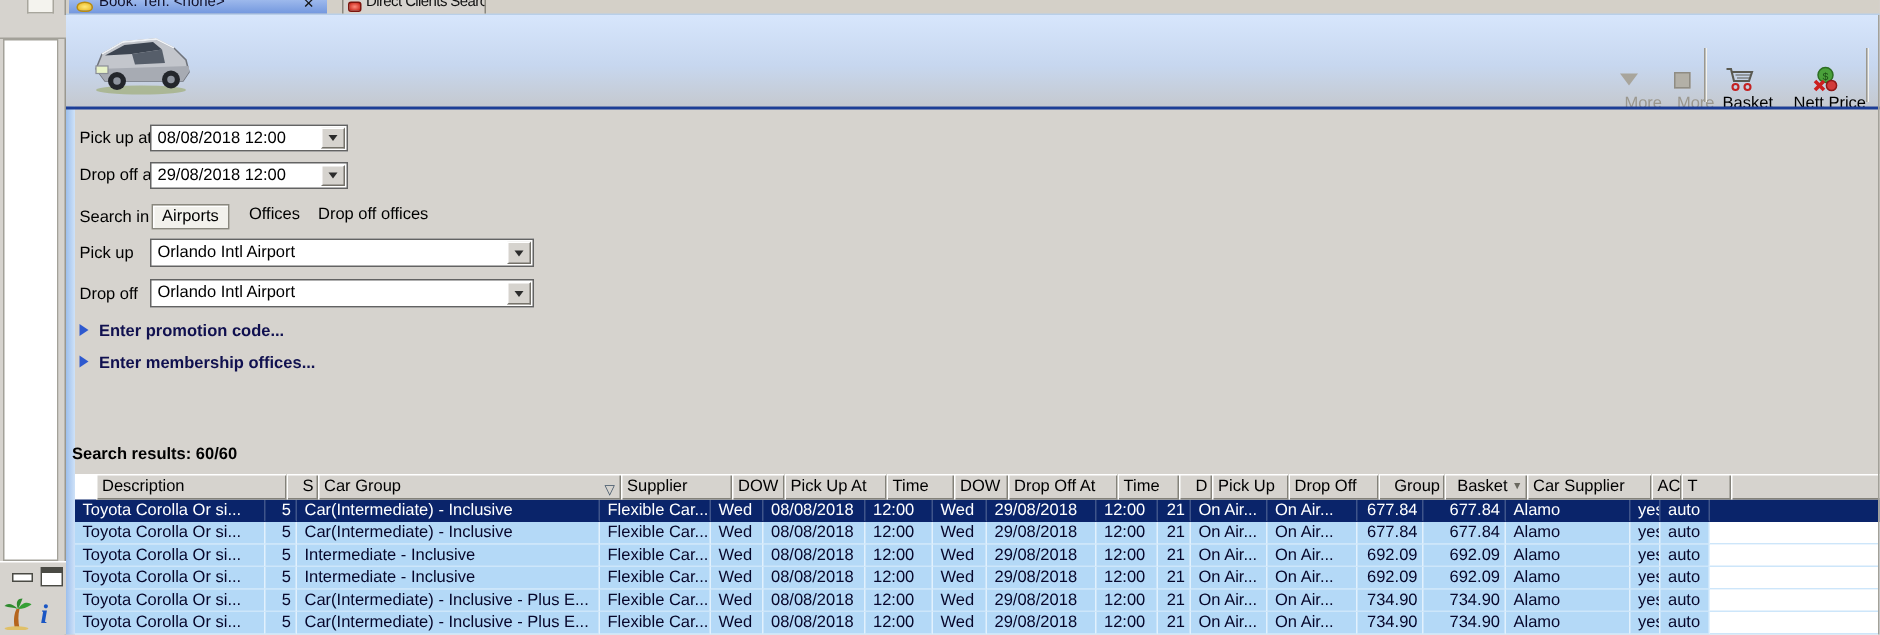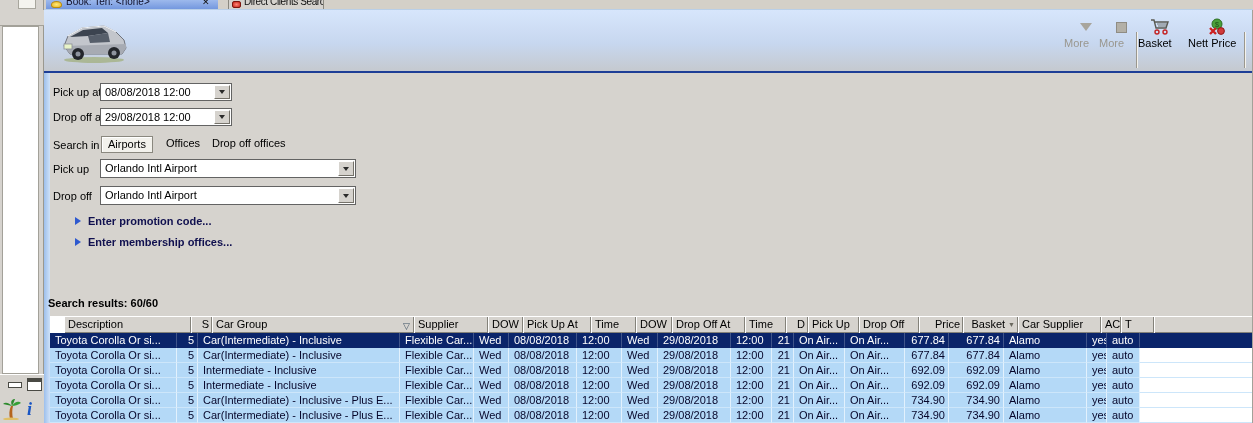--- a/index.html
+++ b/index.html
@@ -29,37 +29,37 @@
   .tab2 .tlabel { position:absolute; left:15px; top:-4px; white-space:nowrap; font-size:10px; letter-spacing:-0.4px; color:#111; }
   .gem-ic { position:absolute; left:3px; top:1px; width:9px; height:7px; background:radial-gradient(#ff8a7a,#c41e12); border-radius:2px; border:1px solid #7d150d; }
 
   
   .header { position:absolute; left:44px; top:10px; width:1209px; height:61px; background:linear-gradient(#d7e6fc 0%,#c7d7ef 55%,#c5c9cf 100%); }
   .title { position:absolute; left:100px; top:17px; font-size:17px; color:#1e3e9e; letter-spacing:0.2px; }
   .car-art { position:absolute; left:14px; top:6px; }
   .hrule { position:absolute; left:44px; top:71px; width:1209px; height:2px; background:#1d3e96; }
 
   
-  .tbtn { position:absolute; top:7px; width:44px; height:40px; text-align:left; }
+  .tbtn { position:absolute; top:33px; width:44px; height:40px; text-align:right; }
   .tbtn .ticon { height:20px; display:flex; align-items:center; justify-content:center; }
   .tbtn .tlab { font-size:11px; }
   .tbtn.disabled .tlab { color:#9a978e; }
   .tb-sep { position:absolute; top:22px; width:2px; height:36px; border-left:1px solid #9a978e; border-right:1px solid #f4f2ec; }
   .more-glyph { width:0; height:0; border-left:6px solid transparent; border-right:6px solid transparent; border-top:8px solid #a8a59c; }
   .stop-glyph { width:11px; height:11px; background:#b3b0a7; border:1px solid #8f8c83; }
 
   
   .form-label { position:absolute; left:53px; white-space:nowrap; }
   .field { position:absolute; background:#fff; border:1px solid #636363; }
   .field .ftext { position:absolute; left:4px; top:1px; line-height:14px; white-space:nowrap; }
   .combo-btn { position:absolute; right:1px; top:1px; bottom:1px; width:16px; background:#d6d3ce; border:1px solid; border-color:#ffffff #75726a #75726a #ffffff; display:flex; align-items:center; justify-content:center; }
   .combo-arrow { width:0; height:0; border-left:3px solid transparent; border-right:3px solid transparent; border-top:4px solid #2b2b2b; }
   .seg { position:absolute; top:136px; height:17px; line-height:15px; padding:0 6px; }
   .seg.selected { background:#f2f1ec; border:1px solid #8a887f; box-shadow:inset 1px 1px 0 #ffffff; }
-  .expander { position:absolute; left:53px; white-space:nowrap; font-weight:bold; color:#10104f;margin-left:22px; }
+  .expander { position:absolute; left:53px; white-space:nowrap; font-weight:bold; color:#10104f; }
   .exp-arrow { display:inline-block; width:0; height:0; border-top:4px solid transparent; border-bottom:4px solid transparent; border-left:6px solid #2e59cf; margin-right:7px; }
   .search-btn { position:absolute; left:280px; top:258px; width:98px; height:23px; background:#d6d3ce; border:1px solid #70706a; box-shadow:inset 1px 1px 0 #ffffff, inset -1px -1px 0 #8e8c85; display:flex; align-items:center; justify-content:center; gap:6px; }
   .search-btn u { text-decoration:underline; }
   .results-summary { position:absolute; left:48px; top:297px; font-weight:bold; }
 
   
   .table { position:absolute; left:50px; top:316px; width:1203px; height:107px; overflow:hidden; background:#fff; }
   .thead { display:flex; height:17px;margin-left:14px; }
   .th { position:relative; flex:0 0 auto; height:17px; line-height:16px; background:#d6d3ce; padding:0 3px 0 4px; white-space:nowrap; overflow:hidden; box-shadow:inset 1px 0 0 #ffffff, inset 0 1px 0 #ffffff, inset -1px 0 0 #84827a, inset 0 -1px 0 #84827a; }
   .th.r { text-align:right; }
@@ -224,21 +224,21 @@
         <div class="th" style="width: 74px;"><span>Supplier</span></div>
         <div class="th" style="width: 35px;"><span>DOW</span></div>
         <div class="th" style="width: 68px;"><span>Pick Up At</span></div>
         <div class="th" style="width: 45px;"><span>Time</span></div>
         <div class="th" style="width: 36px;"><span>DOW</span></div>
         <div class="th" style="width: 73px;"><span>Drop Off At</span></div>
         <div class="th" style="width: 41px;"><span>Time</span></div>
         <div class="th r" style="width: 22px;"><span>D</span></div>
         <div class="th" style="width: 51px;"><span>Pick Up</span></div>
         <div class="th" style="width: 60px;"><span>Drop Off</span></div>
-        <div class="th r" style="width: 44px;"><span>Price</span></div>
+        <div class="th r" style="width: 44px;"><span>Group</span></div>
         <div class="th r" style="width: 55px;"><span>Basket</span><span class="sort-glyph">▼</span></div>
         <div class="th" style="width: 83px;"><span>Car Supplier</span></div>
         <div class="th" style="width: 20px;"><span>AC</span></div>
         <div class="th" style="width: 33px;"><span>T</span></div>
         <div class="th" style="width: 113px;"><span></span></div>
       </div>
     <div class="tbody">
         <div class="tr sel">
           <div class="td" style="width: 127px;">Toyota Corolla Or si...</div>
           <div class="td r" style="width: 21px;">5</div>

